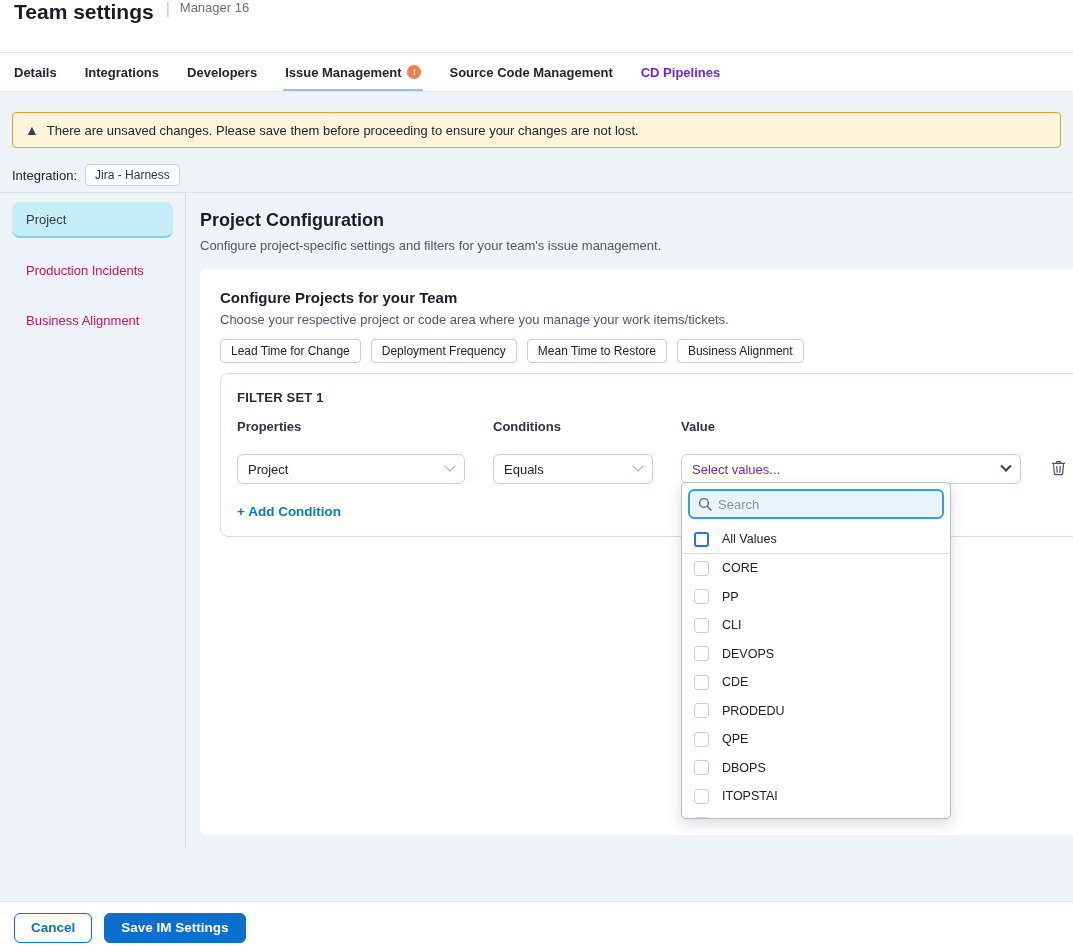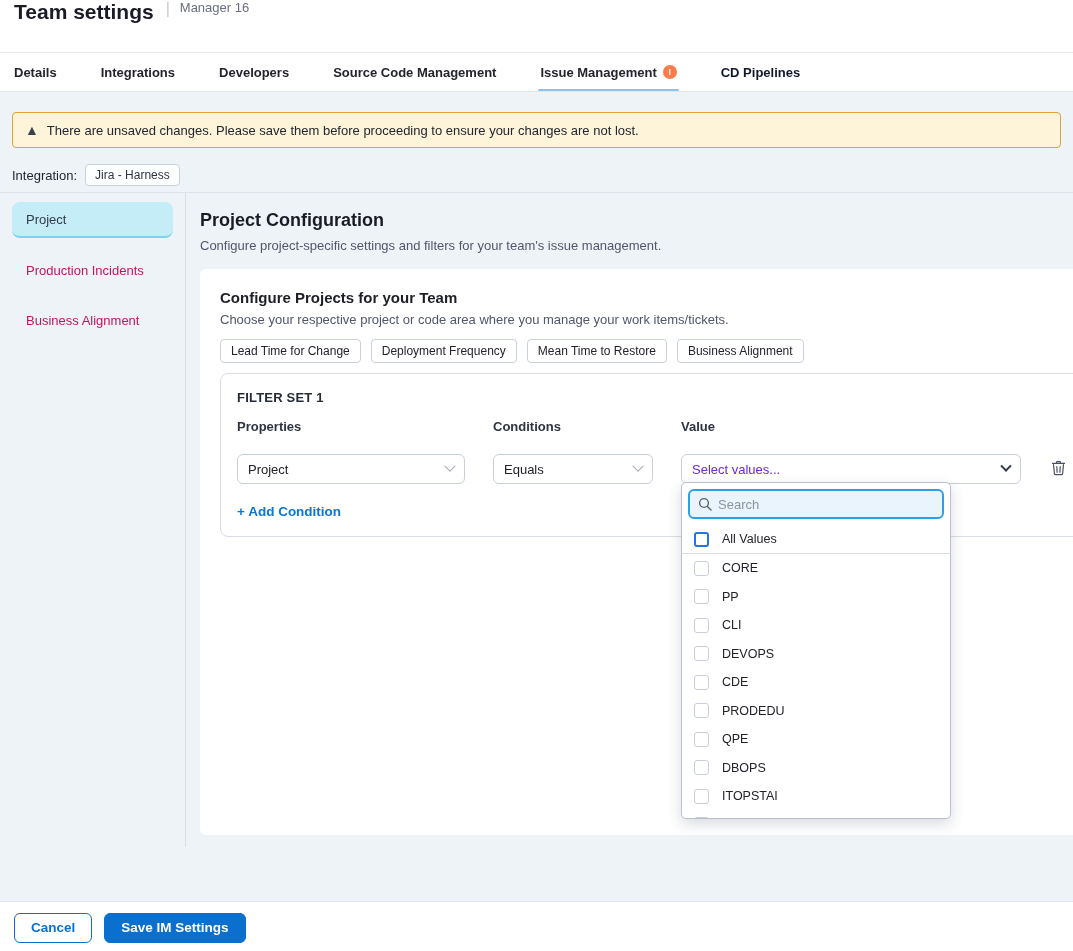--- a/index.html
+++ b/index.html
@@ -7,24 +7,24 @@
   body { font-family: "Liberation Sans", sans-serif; color:#22222a; background:#fff; }
   .page { position:relative; width:1073px; height:951px; overflow:hidden; background:#eef3f8; }
 
   
   .header { height:53px; background:#fff; display:flex; padding:0 14px; border-bottom:1px solid #e6e8ec; }
   .page-title { font-size:21px; font-weight:bold; color:#1b1b28; }
   .title-sep { color:#c4c8d0; font-size:16px; margin:0 10px 0 12px; font-weight:300; }
   .title-sub { font-size:13px; color:#6b6f80; }
 
   
-  .tabbar { height:39px; background:#fff; display:flex; align-items:stretch; gap:44px; padding:0 14px; border-bottom:1px solid #e3e6ea; }
+  .tabbar { height:39px; background:#fff; display:flex; align-items:stretch; gap:28px; padding:0 14px; border-bottom:1px solid #e3e6ea; }
   .tab { display:flex; align-items:center; gap:6px; font-size:13px; font-weight:600; color:#23242d; cursor:pointer; position:relative; }
   .tab.active::after { content:""; position:absolute; left:-2px; right:-2px; bottom:0; height:2.5px; background:#8fc3ec; border-radius:2px; }
-  .tab.disabled { color:#0f172a;text-align:center; }
+  .tab.disabled { color:#6d28d9;text-align:center; }
   .tab-badge { width:14px; height:14px; border-radius:50%; background:#fa7b4b; color:#fff; font-size:9px; font-weight:bold; display:inline-flex; align-items:center; justify-content:center; line-height:1; }
 
   
   .banner { margin:20px 12px 0 12px; height:36px; background:#fdf4da; border:1px solid #e0a23e; border-radius:4px; display:flex; align-items:center; padding:0 12px; gap:8px; }
   .warn-icon { font-size:14px; color:#3a4150; line-height:1; }
   .banner-text { font-size:13px; color:#24252e; }
 
   
   .integration-row { margin:16px 12px 0 12px; display:flex; align-items:center; gap:8px; height:22px; }
   .integration-label { font-size:13px; color:#24252e; }
@@ -97,26 +97,26 @@
   <div class="tabbar" id="tabbar">
       <div class="tab">
         <span>Details</span>
       </div>
       <div class="tab">
         <span>Integrations</span>
       </div>
       <div class="tab">
         <span>Developers</span>
       </div>
-      <div class="tab">
-        <span>Source Code Management</span>
-      </div>
       <div class="tab active">
         <span>Issue Management</span>
         <span class="tab-badge">!</span>
+      </div>
+      <div class="tab">
+        <span>Source Code Management</span>
       </div>
       <div class="tab disabled">
         <span>CD Pipelines</span>
       </div>
     </div>
 
   <div class="banner">
     <span class="warn-icon">▲︎</span>
     <span class="banner-text">There are unsaved changes. Please save them before proceeding to ensure your changes are not lost.</span>
   </div>

